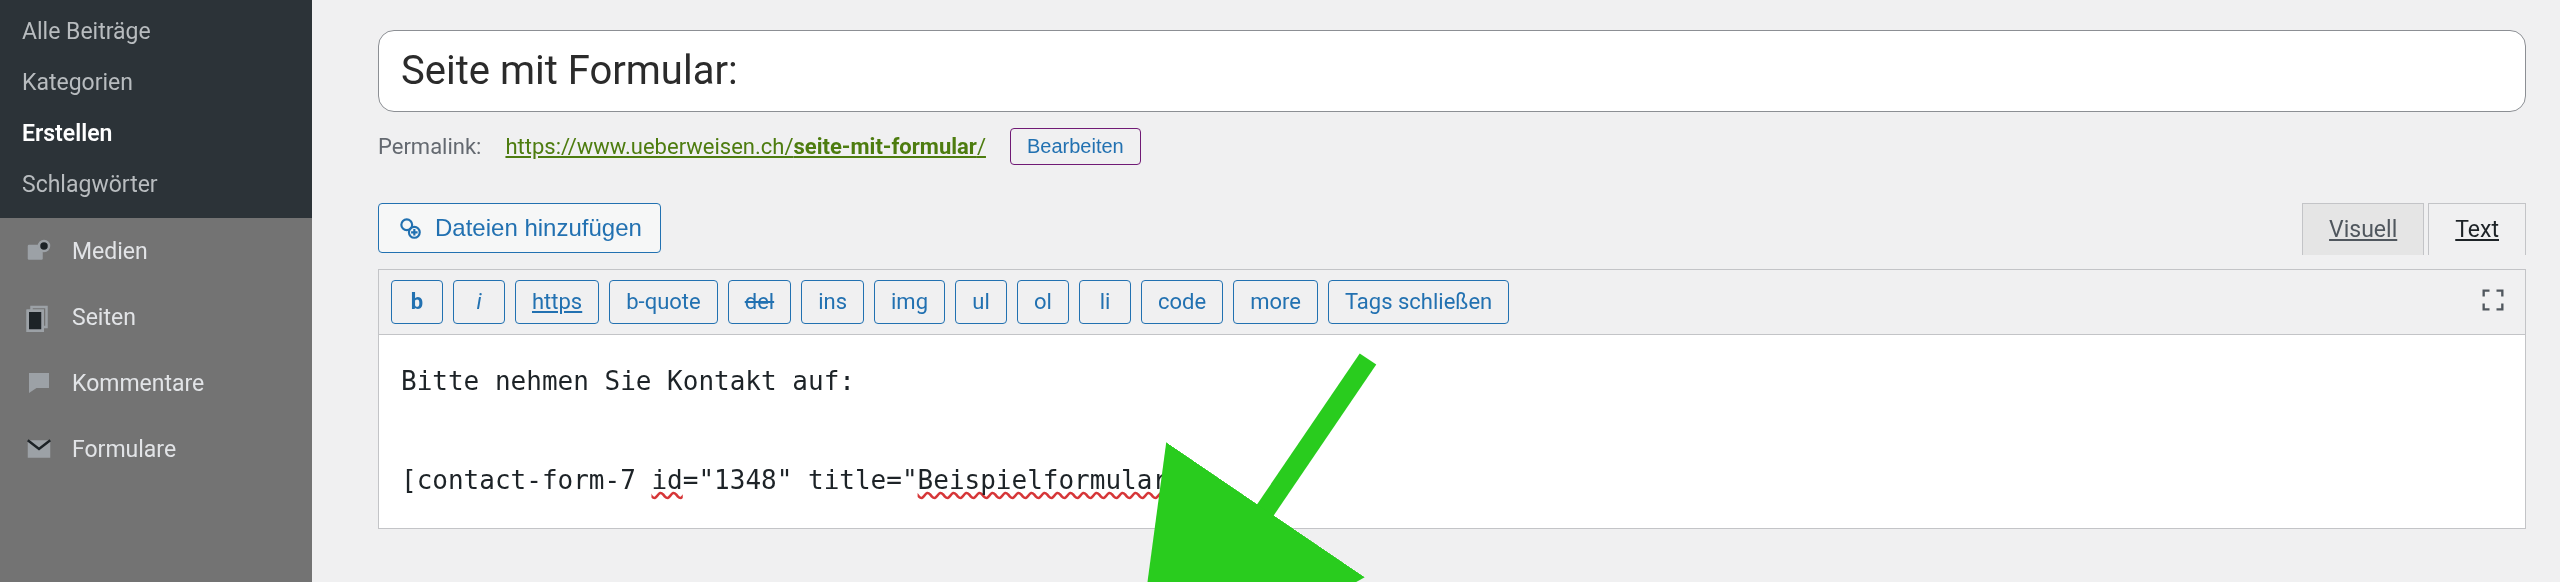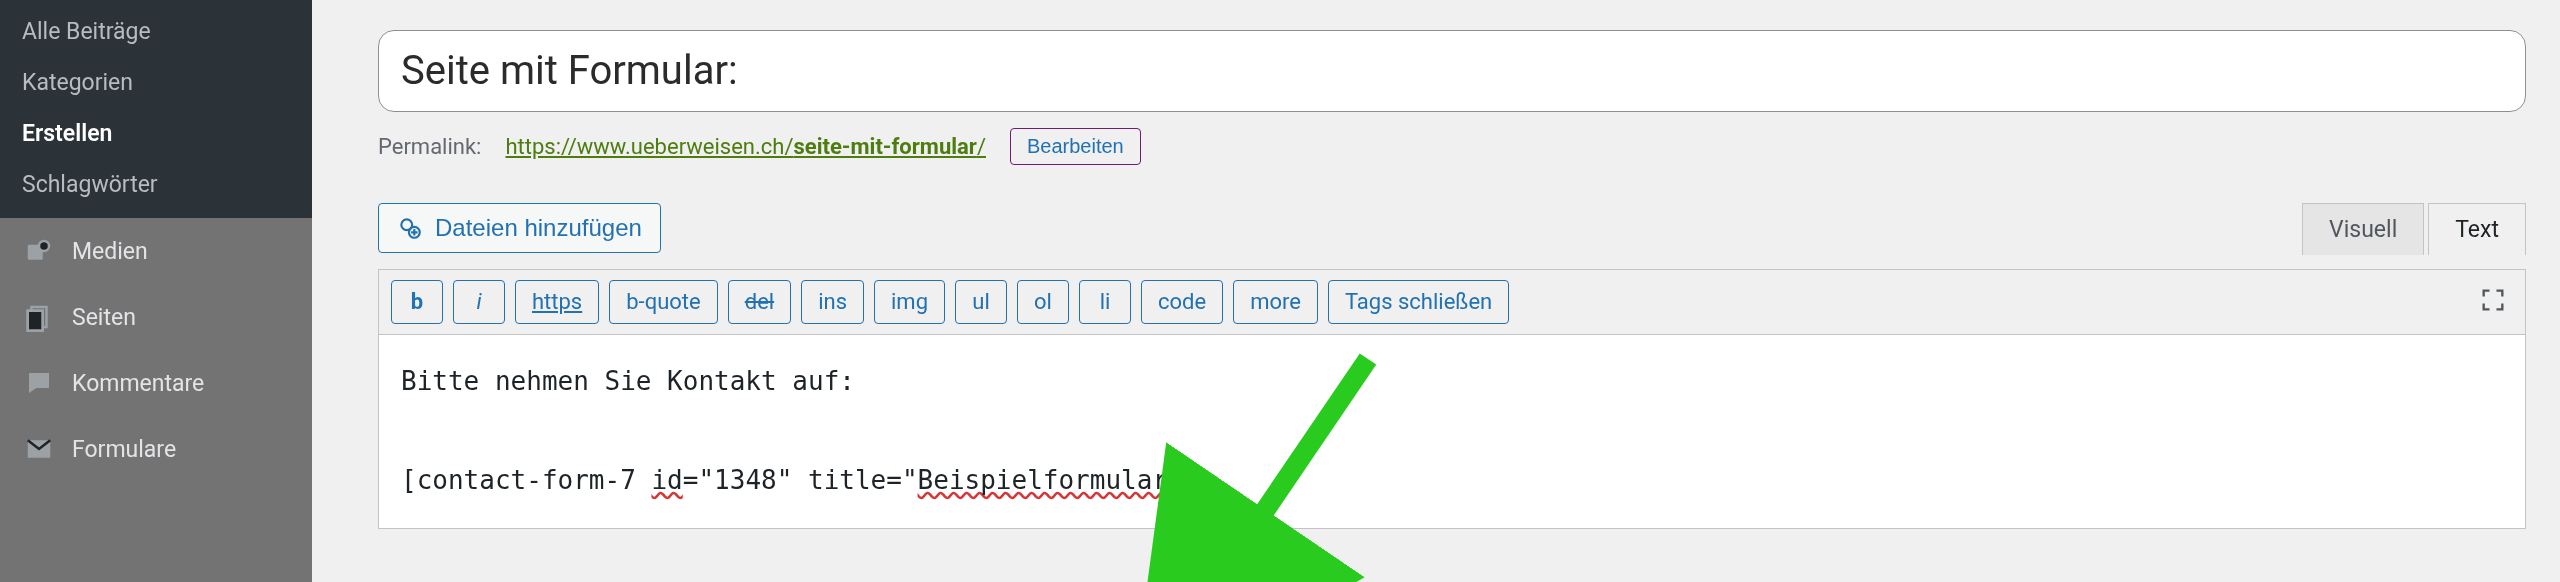--- a/index.html
+++ b/index.html
@@ -130,20 +130,21 @@
     gap: 4px;
   }
   .editor-tab {
     border: 1px solid #c3c4c7;
     border-bottom: none;
     padding: 12px 26px;
     font-size: 23px;
     color: #50575e;
     background: #e5e5e5;
     cursor: pointer;
+    text-decoration: underline;
   }
   .editor-tab.active {
     background: #f0f0f1;
     border-color: #c3c4c7;
     color: #1d2327;
   }
 
   
   .editor-box {
     border: 1px solid #c3c4c7;

